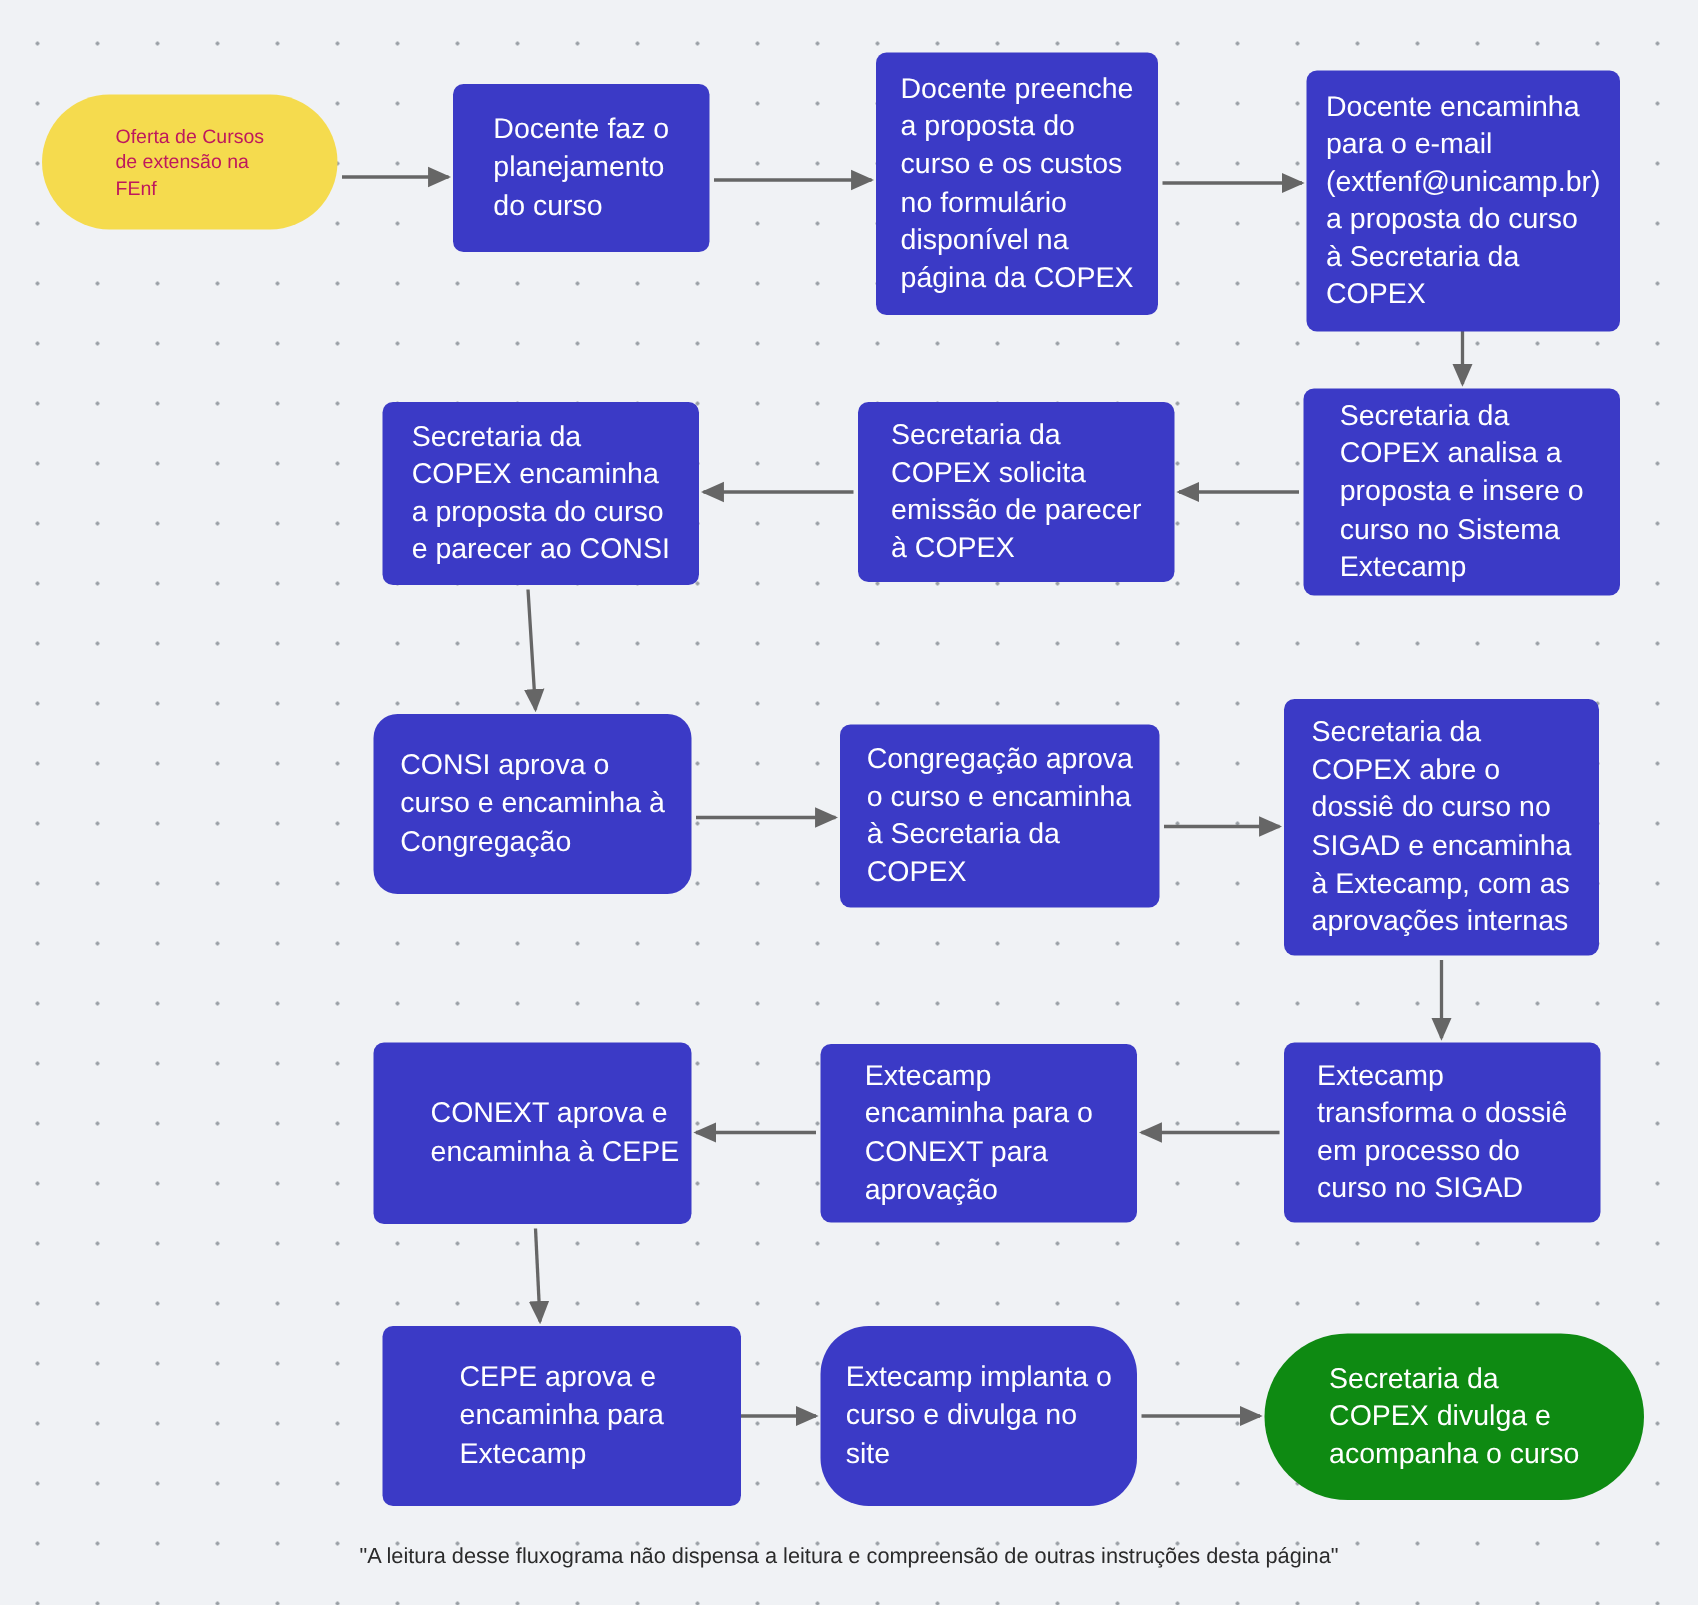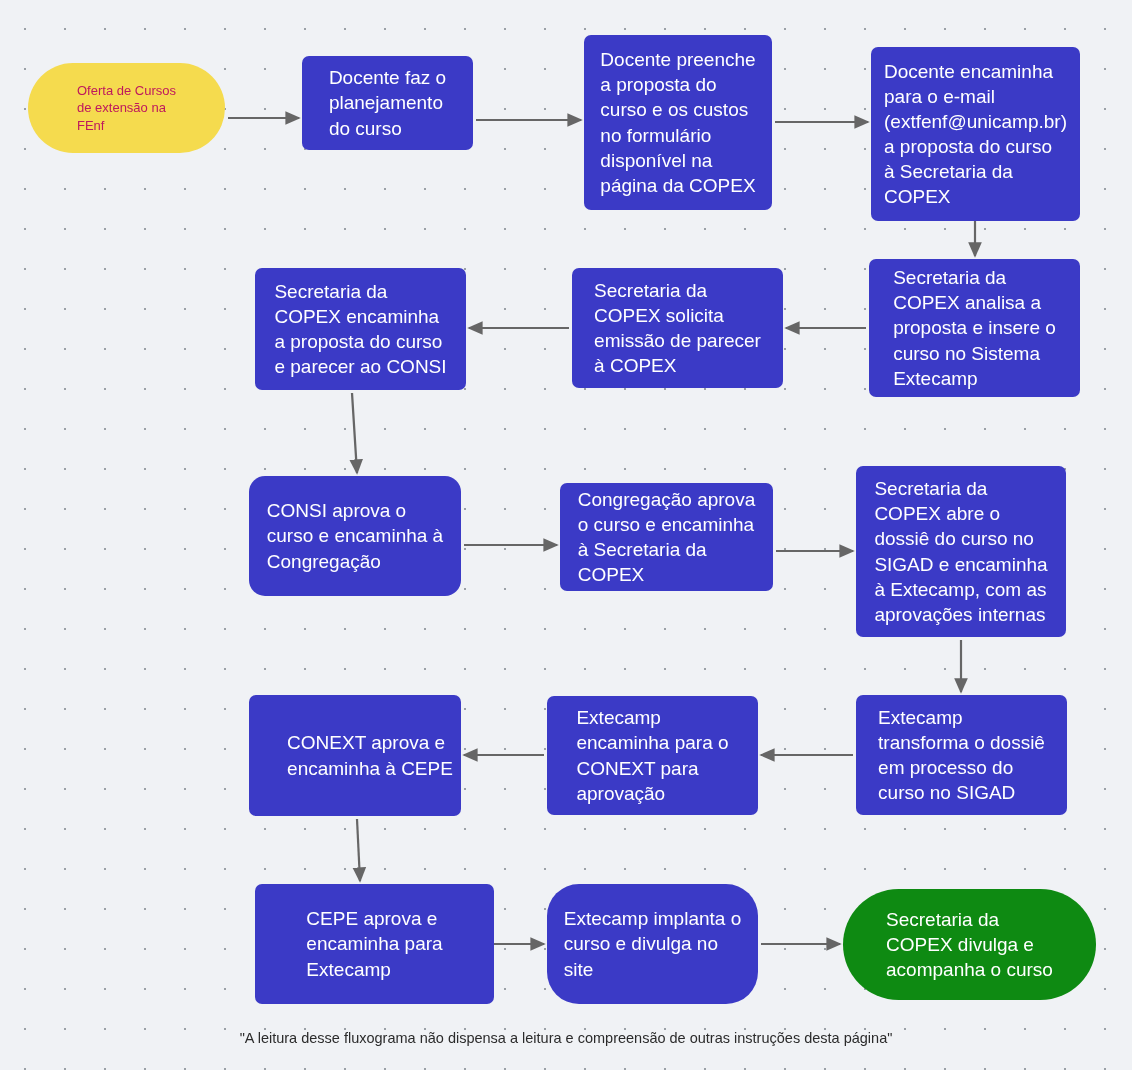--- a/index.html
+++ b/index.html
@@ -97,21 +97,21 @@
         <line x1="357" y1="819" x2="360" y2="881" stroke="#666666" stroke-width="2.2" marker-end="url(#arrowhead)"></line>
         <line x1="469" y1="944" x2="544" y2="944" stroke="#666666" stroke-width="2.2" marker-end="url(#arrowhead)"></line>
         <line x1="761" y1="944" x2="840" y2="944" stroke="#666666" stroke-width="2.2" marker-end="url(#arrowhead)"></line>
       </g>
   </svg>
 
   <div id="node-layer">
       <div class="node node-start" style="left: 28px; top: 63px; width: 197px; height: 90px;">Oferta de Cursos
 de extensão na
 FEnf</div>
-      <div class="node node-process" style="left: 302px; top: 56px; width: 171px; height: 94px;">Docente faz o
+      <div class="node node-process" style="left: 302px; top: 56px; width: 171px; height: 112px;">Docente faz o
 planejamento
 do curso</div>
       <div class="node node-process" style="left: 584px; top: 35px; width: 188px; height: 175px;">Docente preenche
 a proposta do
 curso e os custos
 no formulário
 disponível na
 página da COPEX</div>
       <div class="node node-process" style="left: 871px; top: 47px; width: 209px; height: 174px;">Docente encaminha
 para o e-mail
@@ -128,21 +128,21 @@
 COPEX solicita
 emissão de parecer
 à COPEX</div>
       <div class="node node-process" style="left: 255px; top: 268px; width: 211px; height: 122px;">Secretaria da
 COPEX encaminha
 a proposta do curso
 e parecer ao CONSI</div>
       <div class="node node-process" style="left: 249px; top: 476px; width: 212px; height: 120px; border-radius: 16px;">CONSI aprova o
 curso e encaminha à
 Congregação</div>
-      <div class="node node-process" style="left: 560px; top: 483px; width: 213px; height: 108px;">Congregação aprova
+      <div class="node node-process" style="left: 560px; top: 483px; width: 213px; height: 122px;">Congregação aprova
 o curso e encaminha
 à Secretaria da
 COPEX</div>
       <div class="node node-process" style="left: 856px; top: 466px; width: 210px; height: 171px;">Secretaria da
 COPEX abre o
 dossiê do curso no
 SIGAD e encaminha
 à Extecamp, com as
 aprovações internas</div>
       <div class="node node-process" style="left: 856px; top: 695px; width: 211px; height: 120px;">Extecamp

